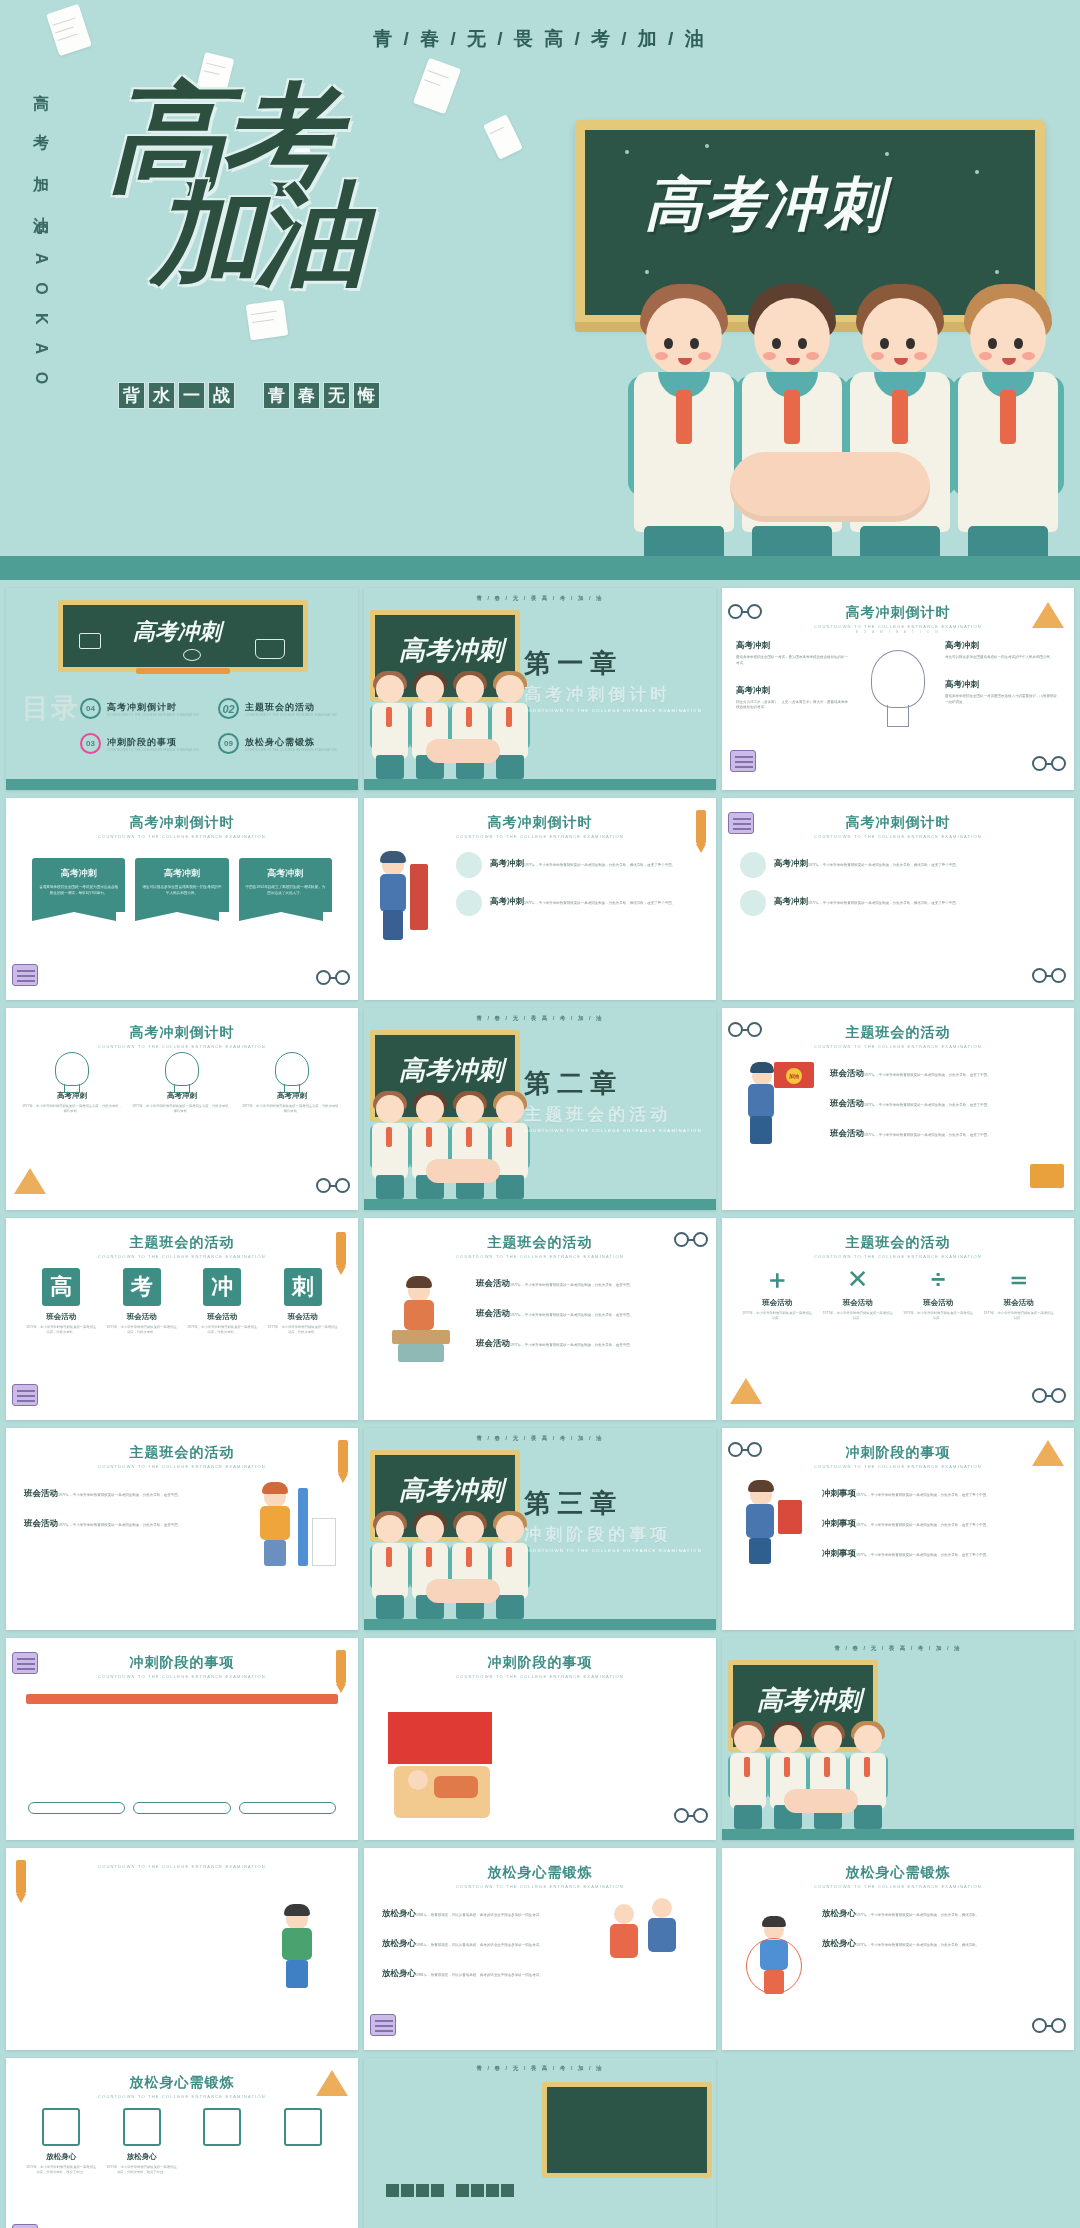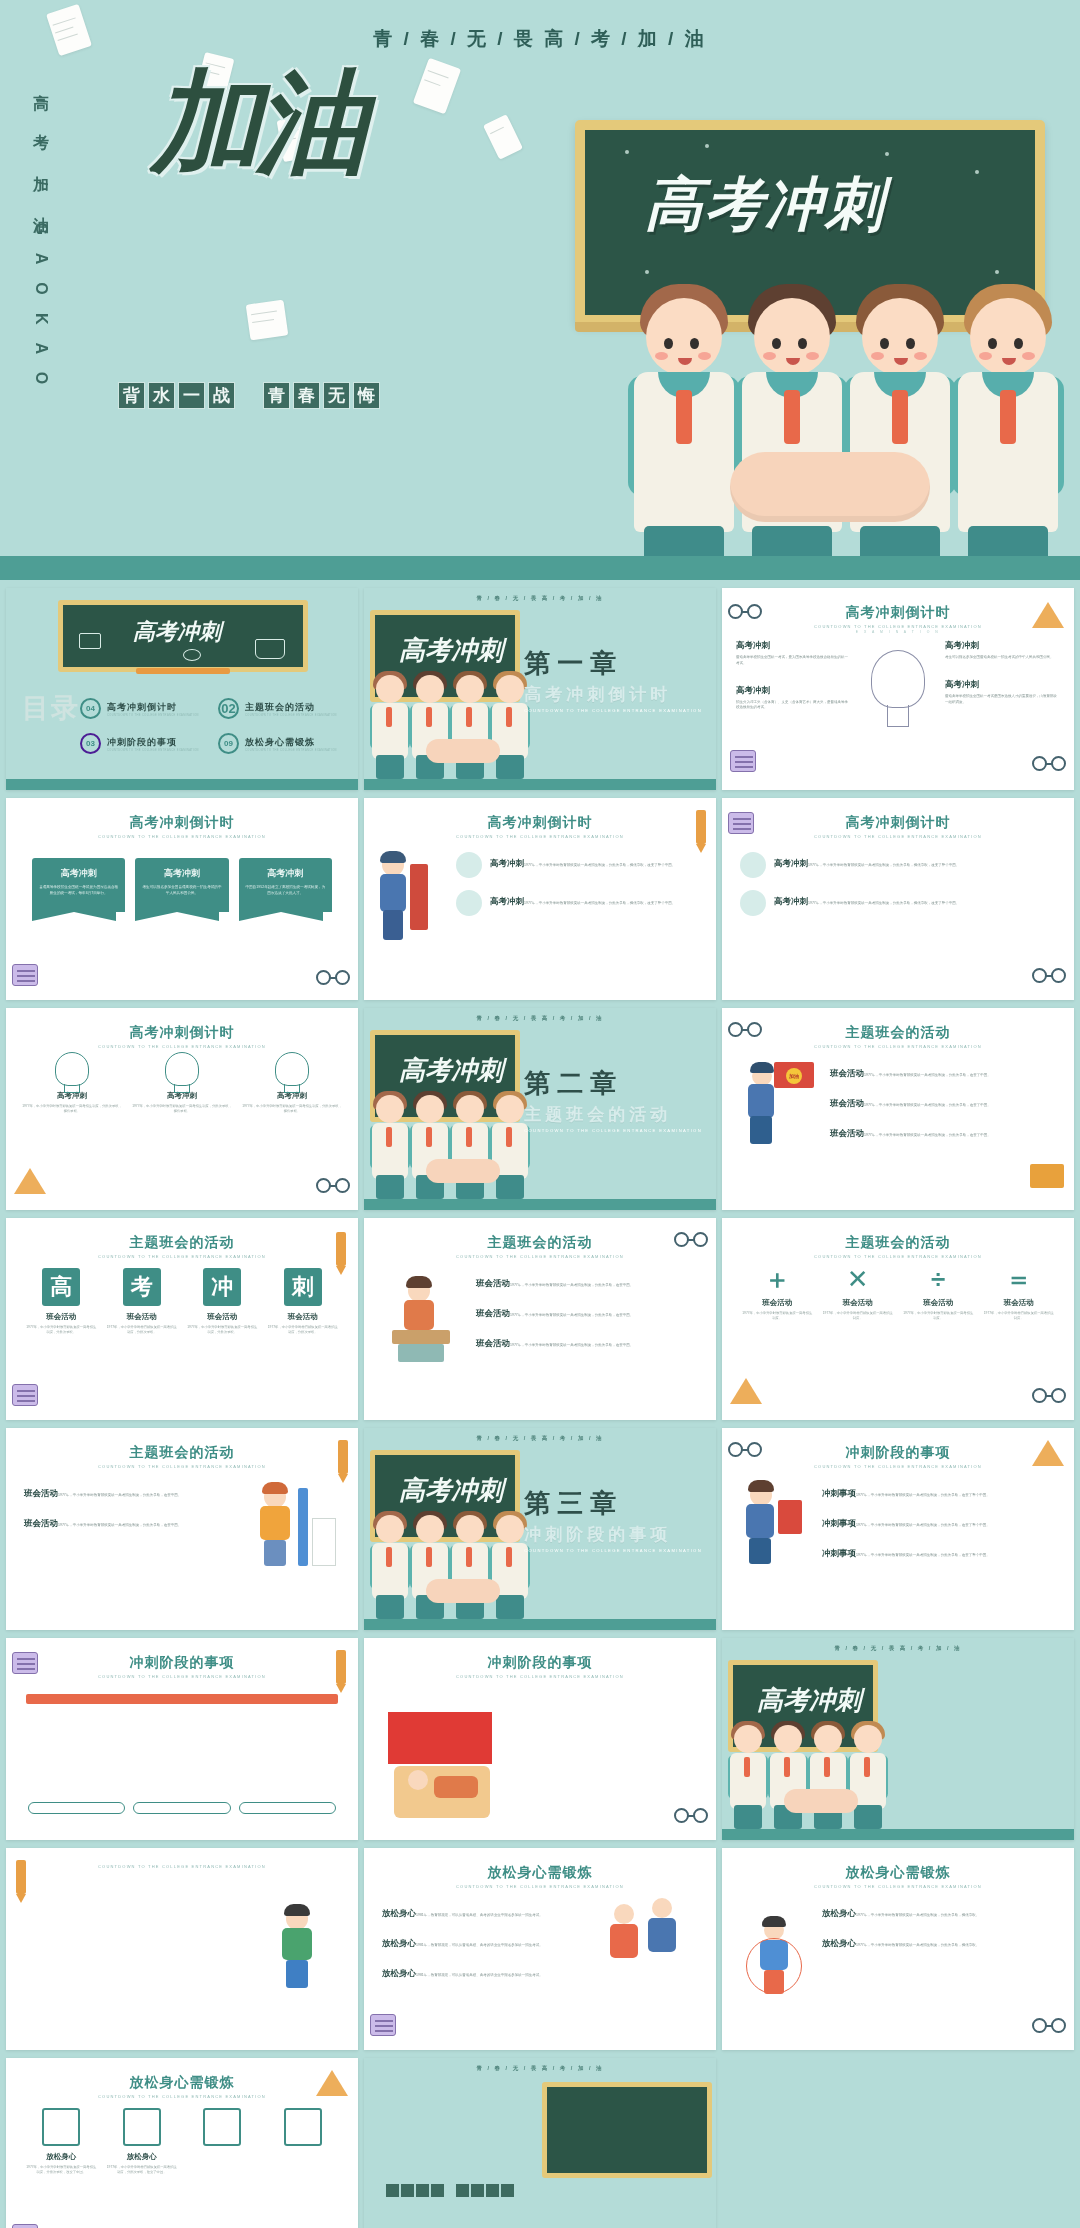--- a/index.html
+++ b/index.html
@@ -336,20 +336,21 @@
   <div class="paper" style="left:980px;top:128px;width:36px;height:48px;transform:rotate(18deg);">
       <i style="top:12px;width:66%;"></i>
       <i style="top:22px;width:52%;"></i>
     </div>
   <div class="paper" style="left:248px;top:302px;width:38px;height:36px;transform:rotate(-8deg);">
       <i style="top:10px;width:70%;"></i>
       <i style="top:18px;width:58%;"></i>
     </div>
 
   <div class="hero-title">
+    <span class="cal l1">高考</span>
     <span class="cal l2">加油</span>
   </div>
 
   <div class="hero-badges">
     <div class="grp">
       <span class="ch">背</span>
       <span class="ch">水</span>
       <span class="ch">一</span>
       <span class="ch">战</span>
     </div>
@@ -458,28 +459,28 @@
 
       <div style="position:absolute;left:74px;top:110px;right:8px;display:grid;grid-template-columns:1fr 1fr;gap:14px 6px;">
         <div style="display:flex;gap:6px;align-items:center;">
           <span style="width:21px;height:21px;border-radius:50%;border:2px solid #3f8e86;color:#3f8e86;font-size:8px;font-weight:bold;display:flex;align-items:center;justify-content:center;flex:none;">04</span>
           <span>
             <span style="display:block;font-size:9px;font-weight:bold;color:#2f4f4a;letter-spacing:1px;">高考冲刺倒计时</span>
             <span style="display:block;font-size:2.6px;color:#8fb9b4;letter-spacing:.4px;">COUNTDOWN TO THE COLLEGE ENTRANCE EXAMINATION</span>
           </span>
         </div>
         <div style="display:flex;gap:6px;align-items:center;">
-          <span style="width:21px;height:21px;border-radius:50%;border:2px solid #3f8e86;color:#3f8e86;font-size:13px;font-weight:bold;display:flex;align-items:center;justify-content:center;flex:none;">02</span>
+          <span style="width:21px;height:21px;border-radius:50%;border:2px solid #3f8e86;color:#3f8e86;font-size:11px;font-weight:bold;display:flex;align-items:center;justify-content:center;flex:none;font-style:italic;">02</span>
           <span>
             <span style="display:block;font-size:9px;font-weight:bold;color:#2f4f4a;letter-spacing:1px;">主题班会的活动</span>
             <span style="display:block;font-size:2.6px;color:#8fb9b4;letter-spacing:.4px;">COUNTDOWN TO THE COLLEGE ENTRANCE EXAMINATION</span>
           </span>
         </div>
         <div style="display:flex;gap:6px;align-items:center;">
-          <span style="width:21px;height:21px;border-radius:50%;border:2px solid #4c1d95;color:#3f8e86;font-size:8px;font-weight:bold;display:flex;align-items:center;justify-content:center;flex:none;">03</span>
+          <span style="width:21px;height:21px;border-radius:50%;border:2px solid #ec4899;color:#3f8e86;font-size:8px;font-weight:bold;display:flex;align-items:center;justify-content:center;flex:none;">03</span>
           <span>
             <span style="display:block;font-size:9px;font-weight:bold;color:#2f4f4a;letter-spacing:1px;">冲刺阶段的事项</span>
             <span style="display:block;font-size:2.6px;color:#8fb9b4;letter-spacing:.4px;">COUNTDOWN TO THE COLLEGE ENTRANCE EXAMINATION</span>
           </span>
         </div>
         <div style="display:flex;gap:6px;align-items:center;">
           <span style="width:21px;height:21px;border-radius:50%;border:2px solid #3f8e86;color:#3f8e86;font-size:8px;font-weight:bold;display:flex;align-items:center;justify-content:center;flex:none;">09</span>
           <span>
             <span style="display:block;font-size:9px;font-weight:bold;color:#2f4f4a;letter-spacing:1px;">放松身心需锻炼</span>
             <span style="display:block;font-size:2.6px;color:#8fb9b4;letter-spacing:.4px;">COUNTDOWN TO THE COLLEGE ENTRANCE EXAMINATION</span>

